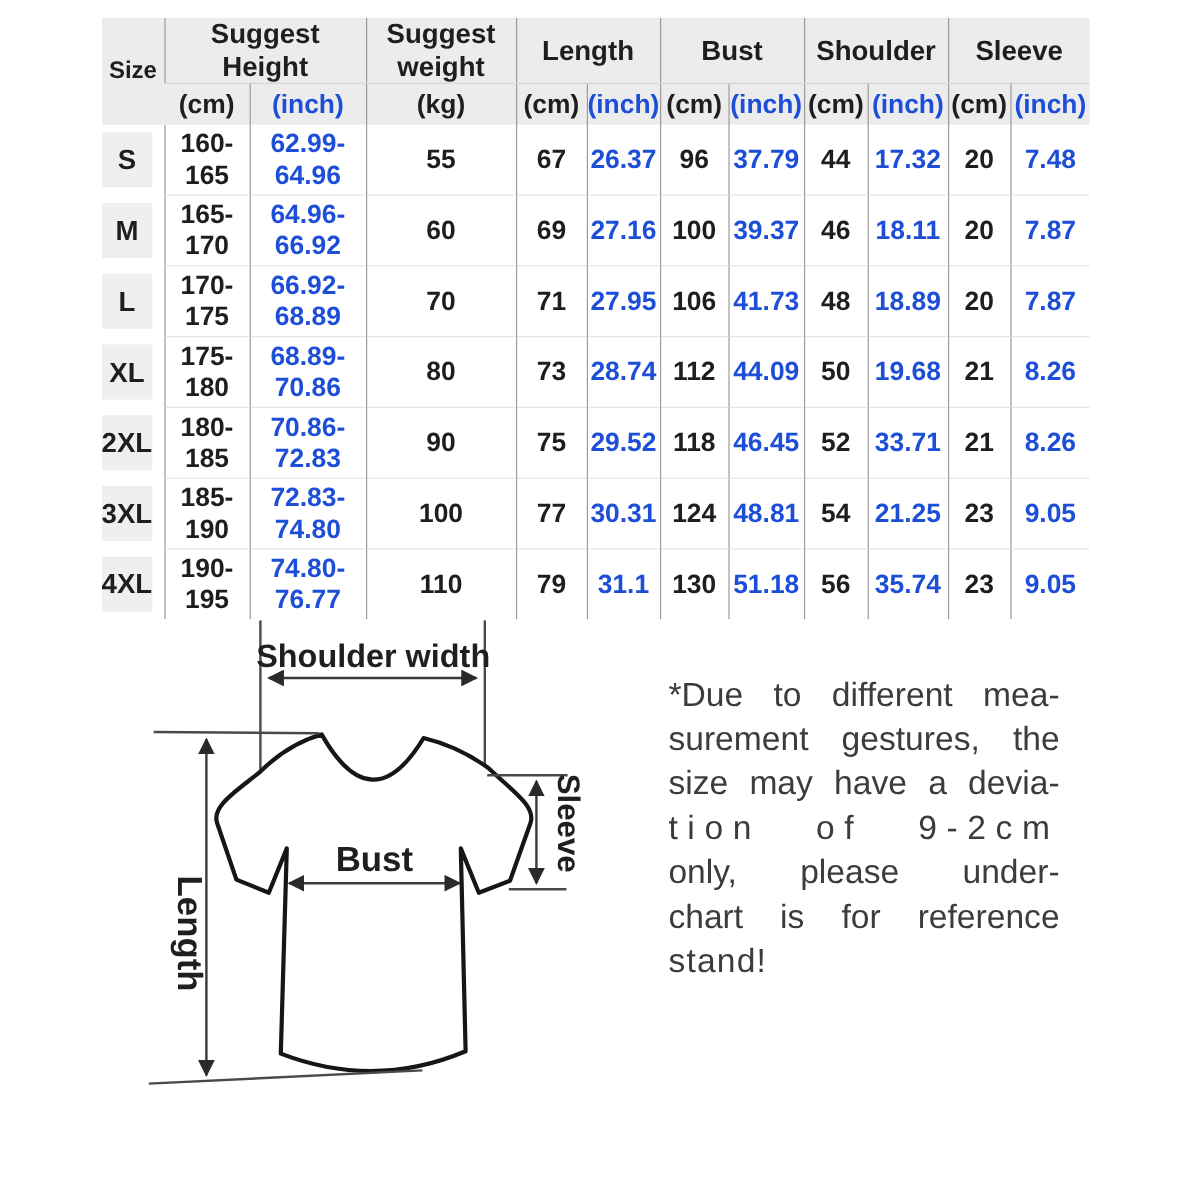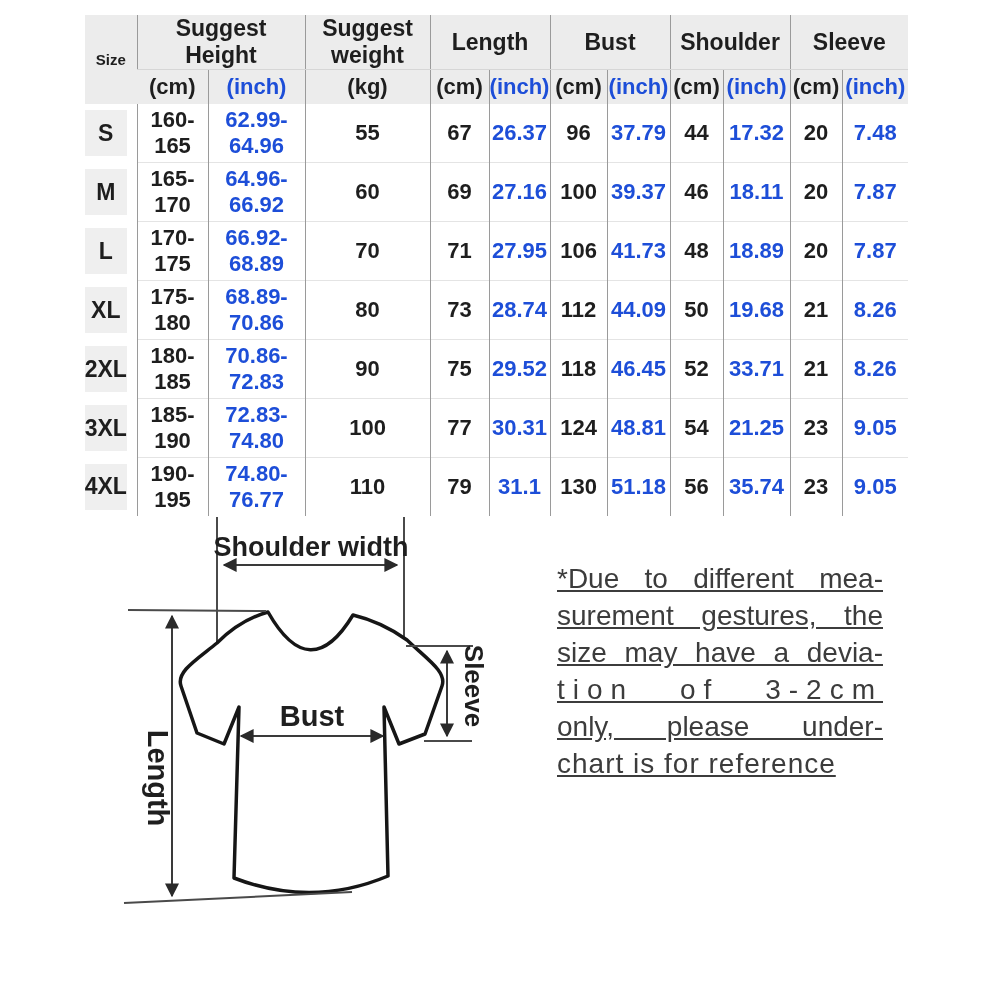--- a/index.html
+++ b/index.html
@@ -6,42 +6,42 @@
   .page{position:relative;width:1000px;height:1000px;background:#ffffff;overflow:hidden;
         font-family:"Liberation Sans","DejaVu Sans",sans-serif;color:#1e1e1e;}
 
   
   table.size-chart{position:absolute;left:85px;top:15px;width:823px;border-collapse:collapse;
                    table-layout:fixed;font-size:22px;}
   table.size-chart th,table.size-chart td{padding:0;text-align:center;vertical-align:middle;}
   table.size-chart thead th{background:#ececec;font-weight:bold;border-left:1px solid #9a9a9a;}
   table.size-chart thead th:first-child{border-left:none;}
   .th-group{height:36px;font-size:23px;border-bottom:1px solid #d6d6d6;}
-  .th-size{font-size:15px;border-bottom:none !important;}
+  .th-size{font-size:20px;border-bottom:none !important;}
   .th-sub{height:34px;font-size:22px;}
   table.size-chart tbody td{height:58px;font-weight:600;border-left:1px solid #9a9a9a;
                             border-top:1px solid #e4e4e4;background:#ffffff;}
   table.size-chart tbody tr:first-child td{border-top:none;}
   table.size-chart tbody td:first-child{border-left:none;border-top:none;}
   table.size-chart .red{color:#1d4ed8;}
   td.size-cell{position:relative;}
   .size-chip{display:flex;align-items:center;justify-content:center;
              margin:6px 10px 6px 0;height:46px;background:#efefef;
              font-weight:bold;font-size:23px;color:#1e1e1e;}
 
   
   svg.diagram{position:absolute;left:0;top:0;width:1000px;height:1000px;pointer-events:none;}
   .guide{stroke:#4a4a4a;stroke-width:2;fill:none;}
   .dim{stroke:#3a3a3a;stroke-width:2;fill:none;}
   .shirt{stroke:#161616;stroke-width:3.5;fill:#ffffff;stroke-linejoin:round;}
   .dlabel{fill:#1f1f1f;font-family:"Liberation Sans","DejaVu Sans",sans-serif;font-weight:600;}
 
   
   .note{position:absolute;left:557px;top:560px;width:326px;font-size:28px;line-height:37px;
-        color:#3c3c3c;text-decoration:underline;}
+        color:#3c3c3c;}
   .note-line{text-align:justify;text-align-last:justify;white-space:nowrap;}
   .note-line:nth-child(4){letter-spacing:8px;}
   .note-line:nth-child(7){letter-spacing:4px;}
   .note-line:last-child{text-align-last:left;letter-spacing:1px;}
 </style>
 </head>
 <body>
 
 <div class="page">
 
@@ -241,18 +241,19 @@
     <text class="dlabel" x="311" y="556" font-size="27" text-anchor="middle">Shoulder width</text>
     <text class="dlabel" x="465" y="686" font-size="26" text-anchor="middle" transform="rotate(90 465 686)">Sleeve</text>
     <text class="dlabel" x="312" y="726" font-size="29" text-anchor="middle">Bust</text>
     <text class="dlabel" x="148" y="778" font-size="29" text-anchor="middle" transform="rotate(90 148 778)">Length</text>
   </svg>
 
   <div class="note" id="noteBlock">
       <div class="note-line">*Due to different mea-</div>
       <div class="note-line">surement gestures, the</div>
       <div class="note-line">size may have a devia-</div>
-      <div class="note-line">tion of 3-2cm</div>
+      <div class="note-line">tion of 9-2cm</div>
       <div class="note-line">only, please under-</div>
       <div class="note-line">chart is for reference</div>
+      <div class="note-line">stand!</div>
     </div>
 
 </div>
 
 </body></html>

